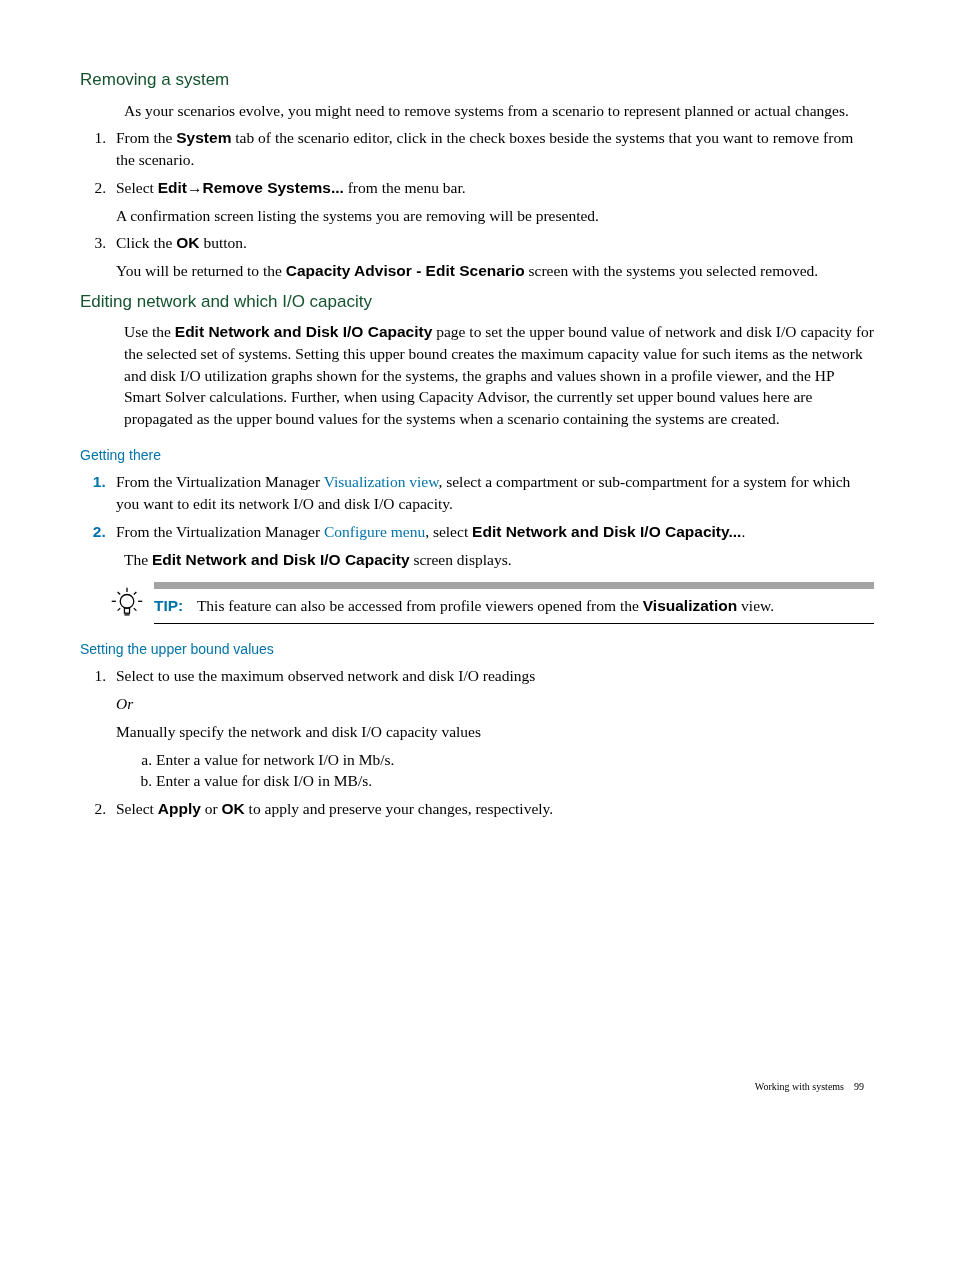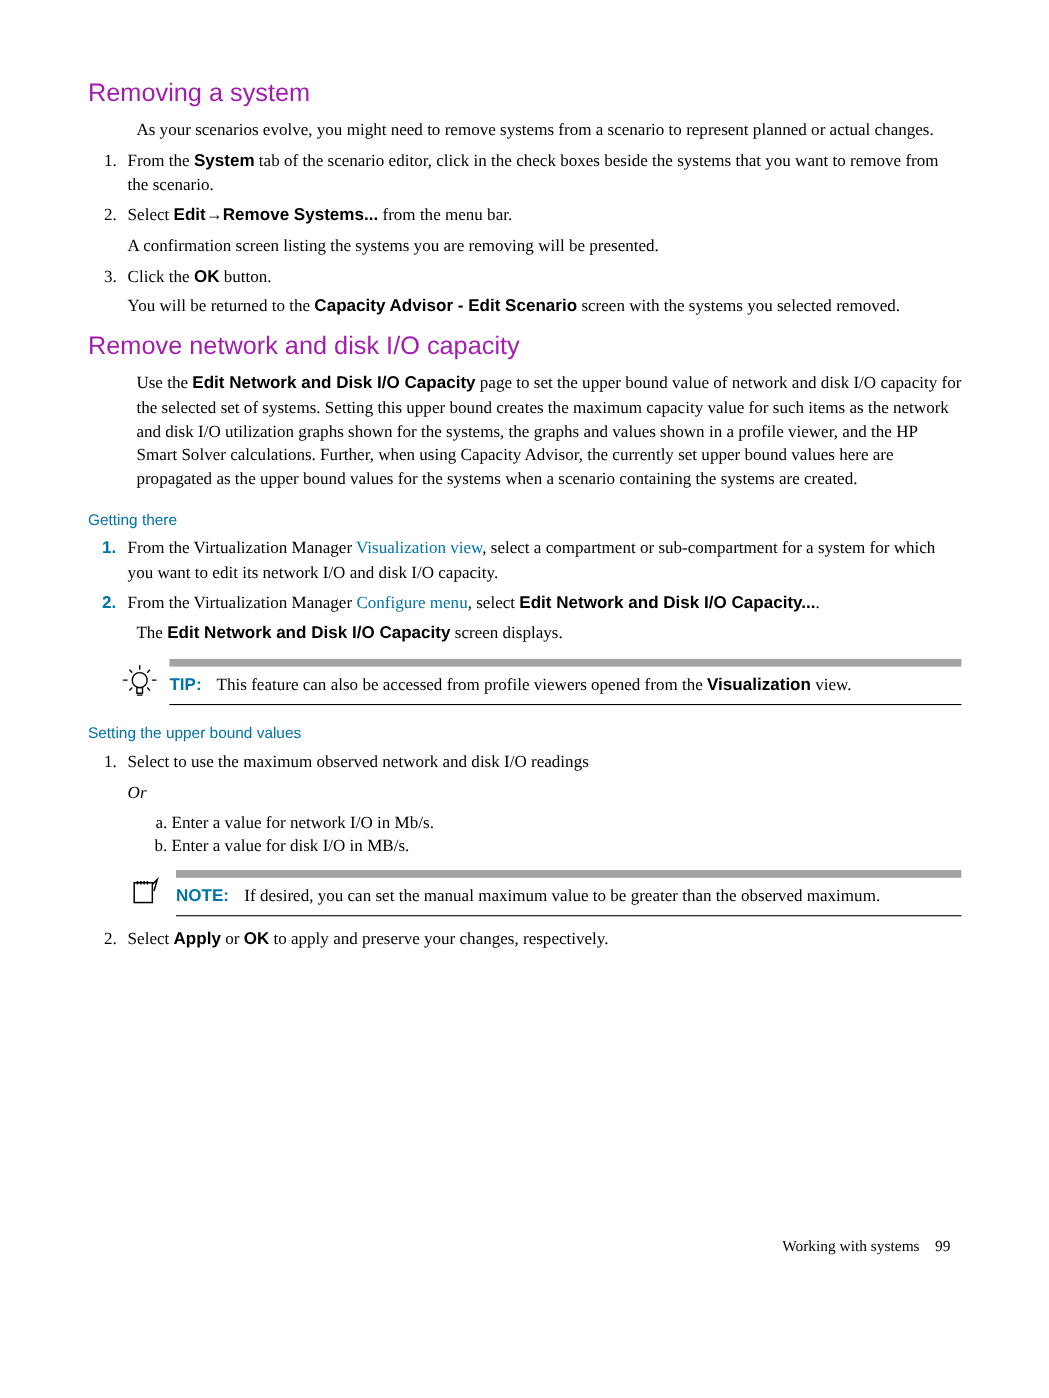--- a/index.html
+++ b/index.html
@@ -9,22 +9,22 @@
     font-size: 15.5px;
     line-height: 1.4;
     color: #000;
     background: #fff;
     width: 954px;
     box-sizing: border-box;
   }
   h2 {
     font-family: 'Trebuchet MS', 'Segoe UI', Arial, sans-serif;
     font-weight: 300;
-    color: #a21caf;
-    font-size: 23px;
+    color: #14532d;
+    font-size: 17px;
     margin: 8px 0 8px 0;
   }
   h3 {
     font-family: 'Trebuchet MS', 'Segoe UI', Arial, sans-serif;
     font-weight: 300;
     color: #0073a8;
     font-size: 14px;
     margin: 16px 0 6px 0;
   }
   .indent1 {
@@ -79,21 +79,21 @@
   .callout-label {
     font-family: Arial, sans-serif;
     font-weight: bold;
     color: #0073a8;
     margin-right: 10px;
   }
   .footer {
     position: relative;
     margin-top: 260px;
     text-align: right;
-    font-size: 14px;
+    font-size: 10px;
     padding-right: 10px;
   }
   svg { display: block; }
 </style>
 </head>
 <body>
 
 <h2>Removing a system</h2>
 <p class="indent1">As your scenarios evolve, you might need to remove systems from a scenario to represent planned or actual changes.</p>
 
@@ -104,21 +104,21 @@
   <li>
     <p><span>Select </span><span class="bold">Edit</span><span>→</span><span class="bold">Remove Systems...</span><span> from the menu bar.</span></p>
     <p>A confirmation screen listing the systems you are removing will be presented.</p>
   </li>
   <li>
     <p><span>Click the </span><span class="bold">OK</span><span> button.</span></p>
     <p><span>You will be returned to the </span><span class="bold">Capacity Advisor - Edit Scenario</span><span> screen with the systems you selected removed.</span></p>
   </li>
 </ol>
 
-<h2>Remove network and disk I/O capacity</h2>
+<h2>Editing network and which I/O capacity</h2>
 <p class="indent1">
   <span>Use the </span><span class="bold">Edit Network and Disk I/O Capacity</span><span> page to set the upper bound value of network and disk I/O capacity for the selected set of systems. Setting this upper bound creates the maximum capacity value for such items as the network and disk I/O utilization graphs shown for the systems, the graphs and values shown in a profile viewer, and the HP Smart Solver calculations. Further, when using Capacity Advisor, the currently set upper bound values here are propagated as the upper bound values for the systems when a scenario containing the systems are created.</span>
 </p>
 
 <h3>Getting there</h3>
 <ol class="numbered blue indent1">
   <li>
     <span>From the Virtualization Manager </span><span class="link">Visualization view</span><span>, select a compartment or sub-compartment for a system for which you want to edit its network I/O and disk I/O capacity.</span>
   </li>
   <li>
@@ -148,41 +148,26 @@
     <span class="callout-label">TIP:</span>
     <span>This feature can also be accessed from profile viewers opened from the </span><span class="bold">Visualization</span><span> view.</span>
   </div>
 </div>
 
 <h3>Setting the upper bound values</h3>
 <ol class="numbered indent1">
   <li>
     <p>Select to use the maximum observed network and disk I/O readings</p>
     <p><em>Or</em></p>
+    <p>Manually specify the network and disk I/O capacity values</p>
     <ol class="lettered">
       <li>Enter a value for network I/O in Mb/s.</li>
       <li>Enter a value for disk I/O in MB/s.</li>
     </ol>
 
-    <div class="callout-inner" style="margin-left:0;">
-      <div class="callout-icon">
-        <svg width="30" height="30" viewBox="0 0 40 40" fill="none" stroke="#000" stroke-width="1.8">
-          <rect x="8" y="10" width="22" height="24"></rect>
-          <line x1="12" y1="8" x2="12" y2="12"></line>
-          <line x1="16" y1="8" x2="16" y2="12"></line>
-          <line x1="20" y1="8" x2="20" y2="12"></line>
-          <line x1="24" y1="8" x2="24" y2="12"></line>
-          <path d="M30 12 L36 6 L32 20"></path>
-        </svg>
-      </div>
-      <div class="callout-body">
-        <span class="callout-label">NOTE:</span>
-        <span>If desired, you can set the manual maximum value to be greater than the observed maximum.</span>
-      </div>
-    </div>
 
   </li>
   <li>
     <span>Select </span><span class="bold">Apply</span><span> or </span><span class="bold">OK</span><span> to apply and preserve your changes, respectively.</span>
   </li>
 </ol>
 
 <div class="footer">
   <span>Working with systems</span>&nbsp;&nbsp;&nbsp;&nbsp;<span>99</span>
 </div>

